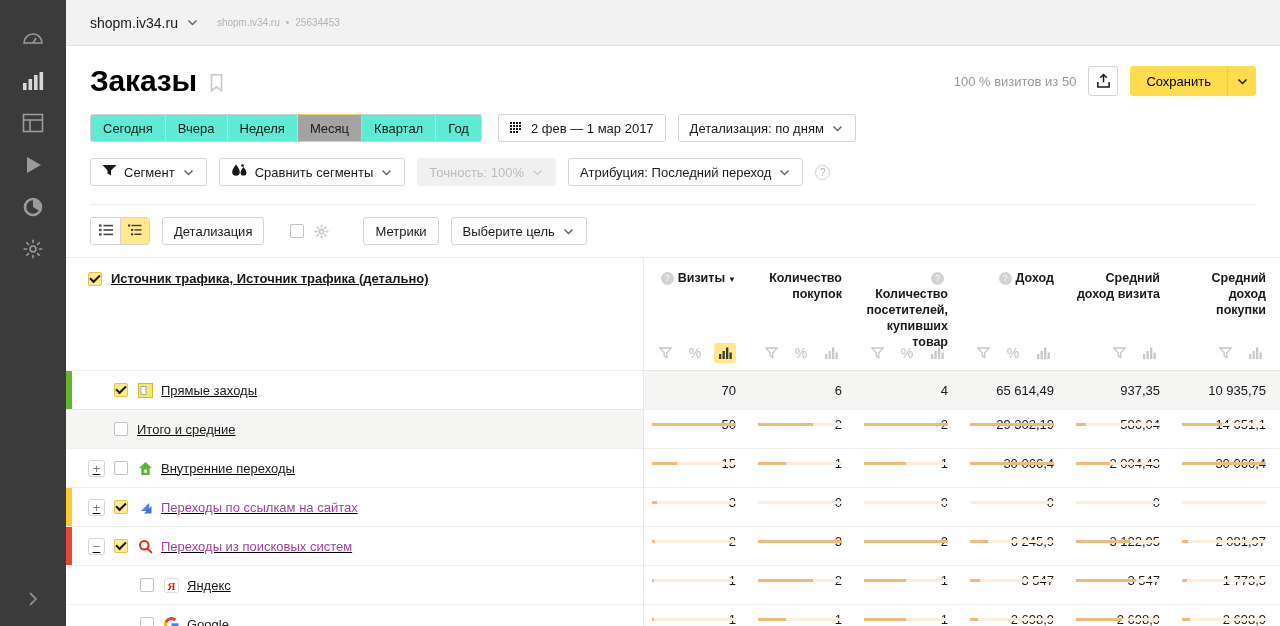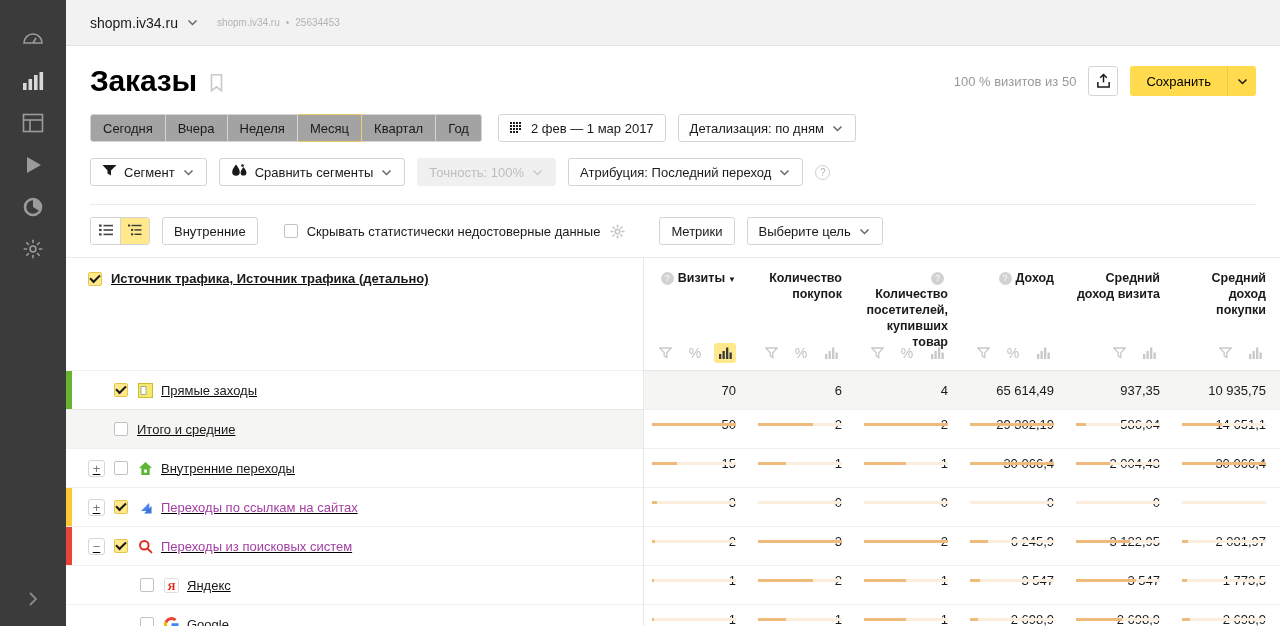--- a/index.html
+++ b/index.html
@@ -60,21 +60,21 @@
     padding:0 16px; display:flex; align-items:center; font-size:13px; color:#000;
     border-right:1px solid #eaca46;
   }
   .save-btn .caret { width:28px; display:flex; align-items:center; justify-content:center; }
 
   .btn-row { display:flex; align-items:center; margin-top:16px; gap:0; }
 
   .seg-group { display:flex; }
   .seg {
     height:28px; padding:0 12px; border:1px solid #d4d4d4; border-left:none;
-    background:#a3a3a3; display:flex; align-items:center; font-size:13px; color:#1a1a1a;
+    background:#5eead4; display:flex; align-items:center; font-size:13px; color:#1a1a1a;
     white-space:nowrap;
   }
   .seg:first-child { border-left:1px solid #d4d4d4; border-radius:3px 0 0 3px; }
   .seg:last-child { border-radius:0 3px 3px 0; }
   .seg.active { background:#a3a3a3; border-color:#e8cf6b; }
 
   .pill {
     height:28px; padding:0 11px; border:1px solid #d4d4d4; border-radius:3px; background:#fff;
     display:flex; align-items:center; gap:7px; font-size:13px; color:#1a1a1a; white-space:nowrap;
   }
@@ -414,25 +414,24 @@
                 <rect x="3" y="4.9" width="2.2" height="2"></rect>
                     <rect x="6.5" y="5.2" width="7" height="1.4"></rect>
                 <rect x="3" y="9.3" width="2.2" height="2"></rect>
                     <rect x="6.5" y="9.6" width="7" height="1.4"></rect>
                   </g>
               </svg>
             </span>
           </div>
         </div>
         <div class="pill ml12">
-          <span>Внутренние</span>
+          <span>Детализация</span>
         </div>
         <div style="display:flex; align-items:center; margin-left:26px;">
           <span class="chk"></span>
-          <span class="chk-label">Скрывать статистически недостоверные данные</span>
           <span class="gear-small">
             <svg width="15" height="15" viewBox="0 0 24 24" fill="none" stroke="currentColor" stroke-width="2.4">
               <circle cx="12" cy="12" r="3.6"></circle>
               <g stroke-linecap="round">
                 <line x1="12" y1="1.8" x2="12" y2="4.6"></line>
                   <line x1="12" y1="19.4" x2="12" y2="22.2"></line>
                 <line x1="1.8" y1="12" x2="4.6" y2="12"></line>
                   <line x1="19.4" y1="12" x2="22.2" y2="12"></line>
                 <line x1="4.8" y1="4.8" x2="6.8" y2="6.8"></line>
                   <line x1="17.2" y1="17.2" x2="19.2" y2="19.2"></line>

